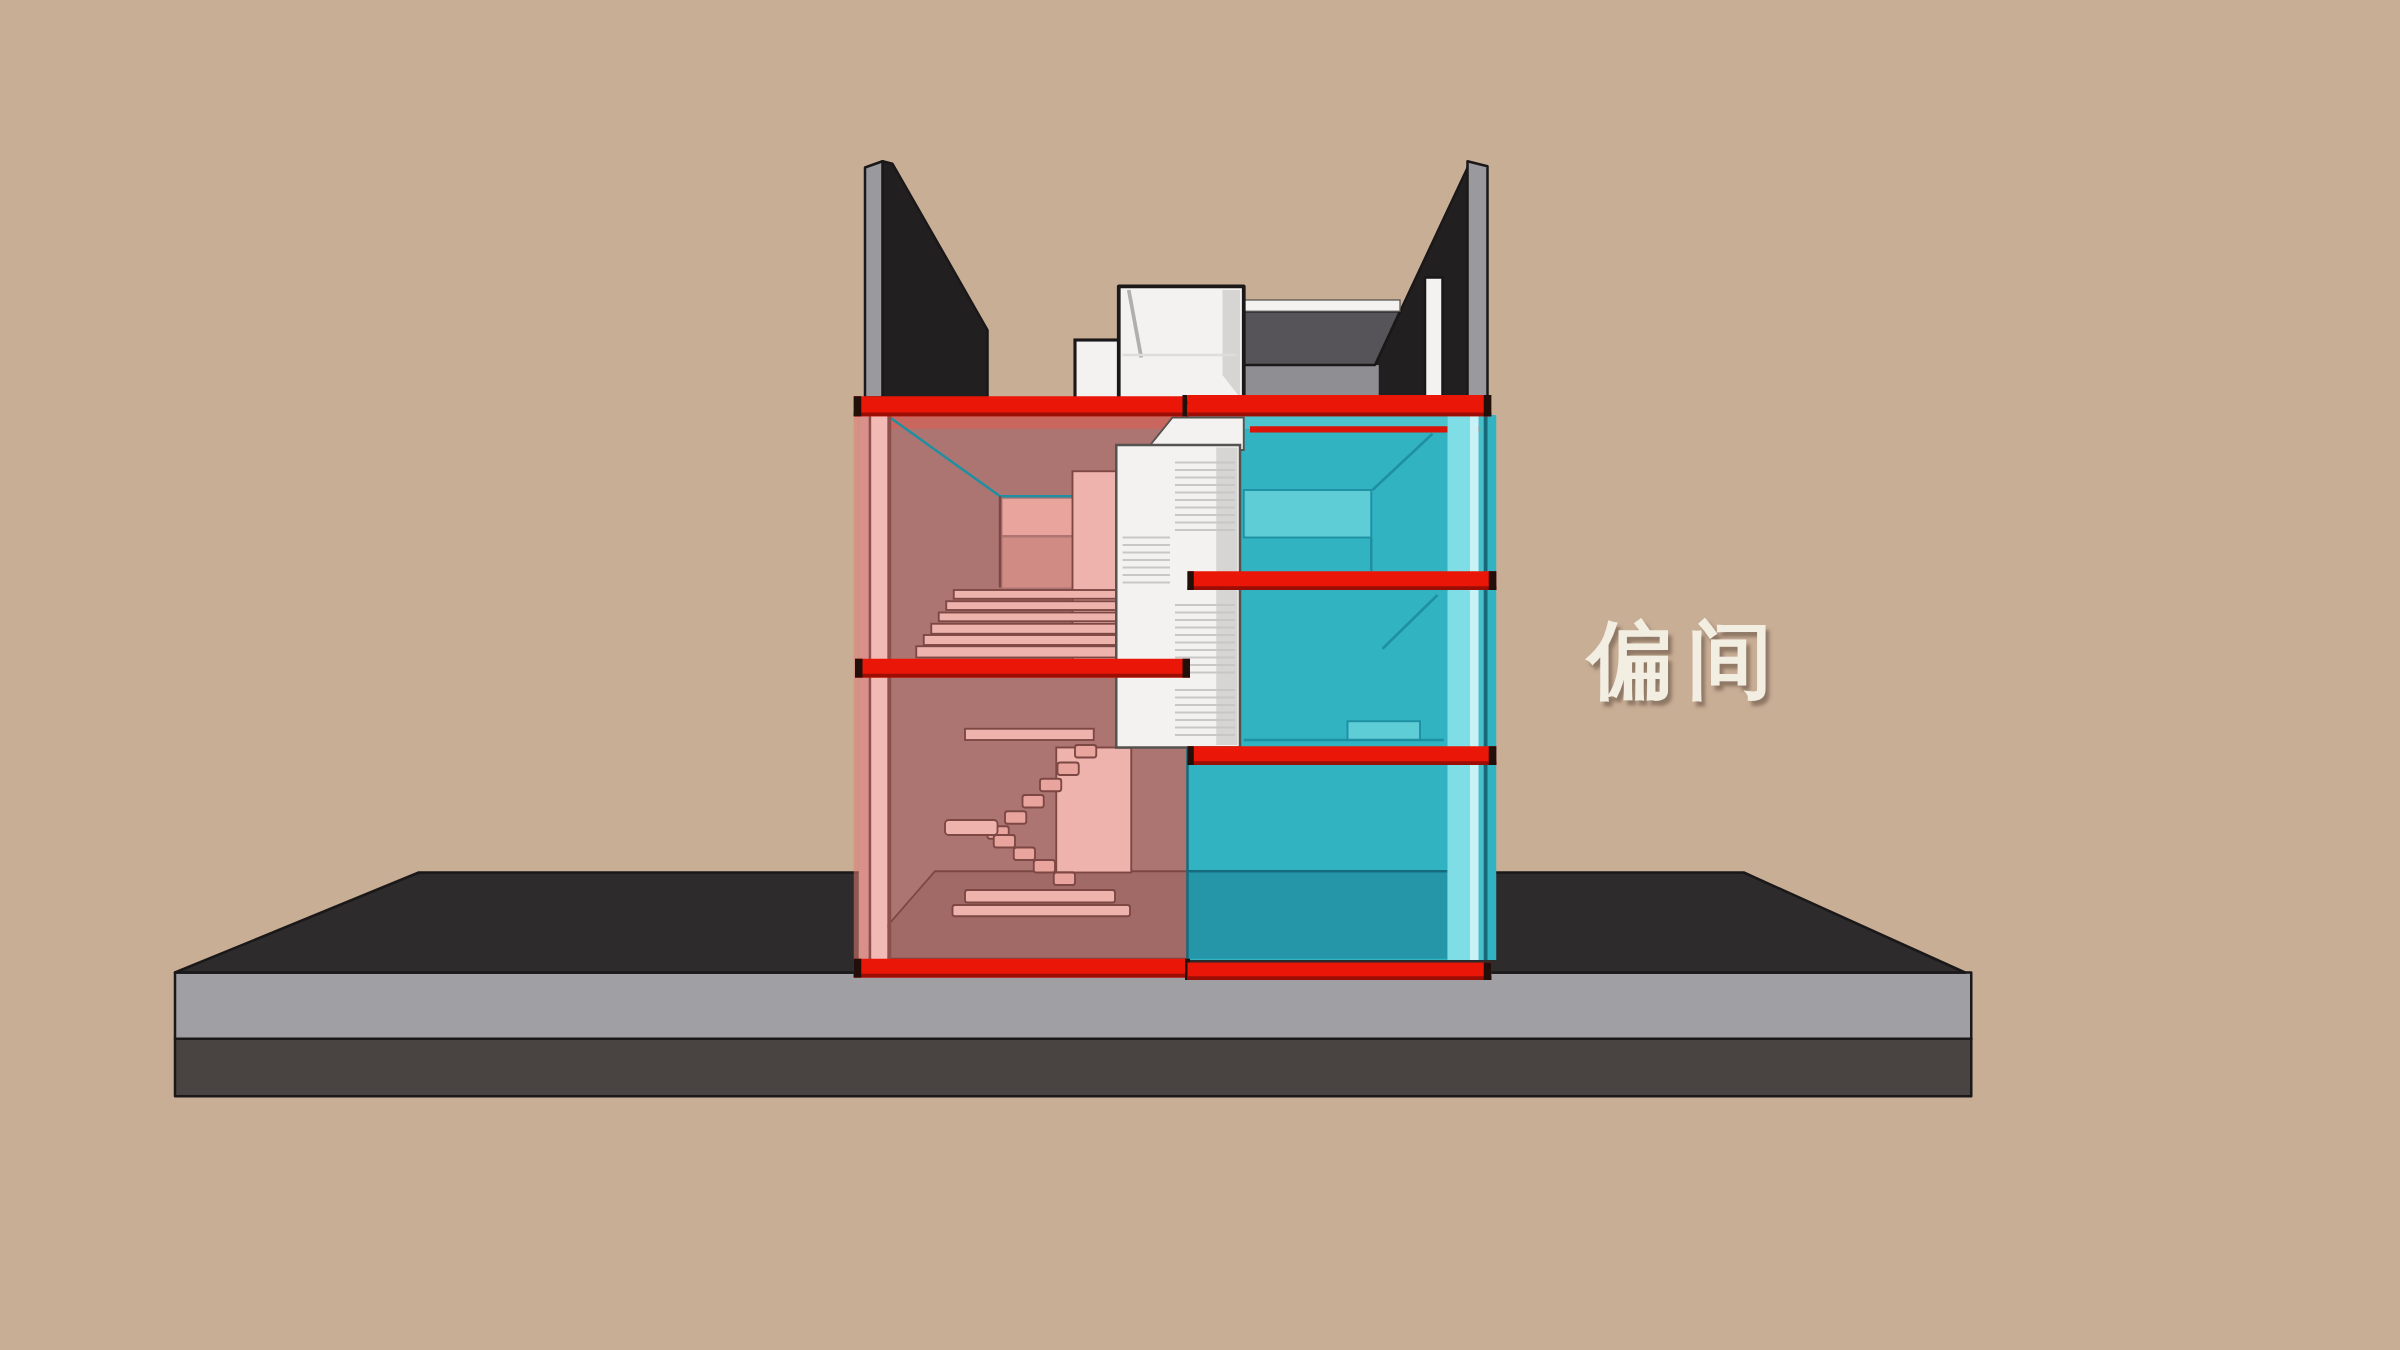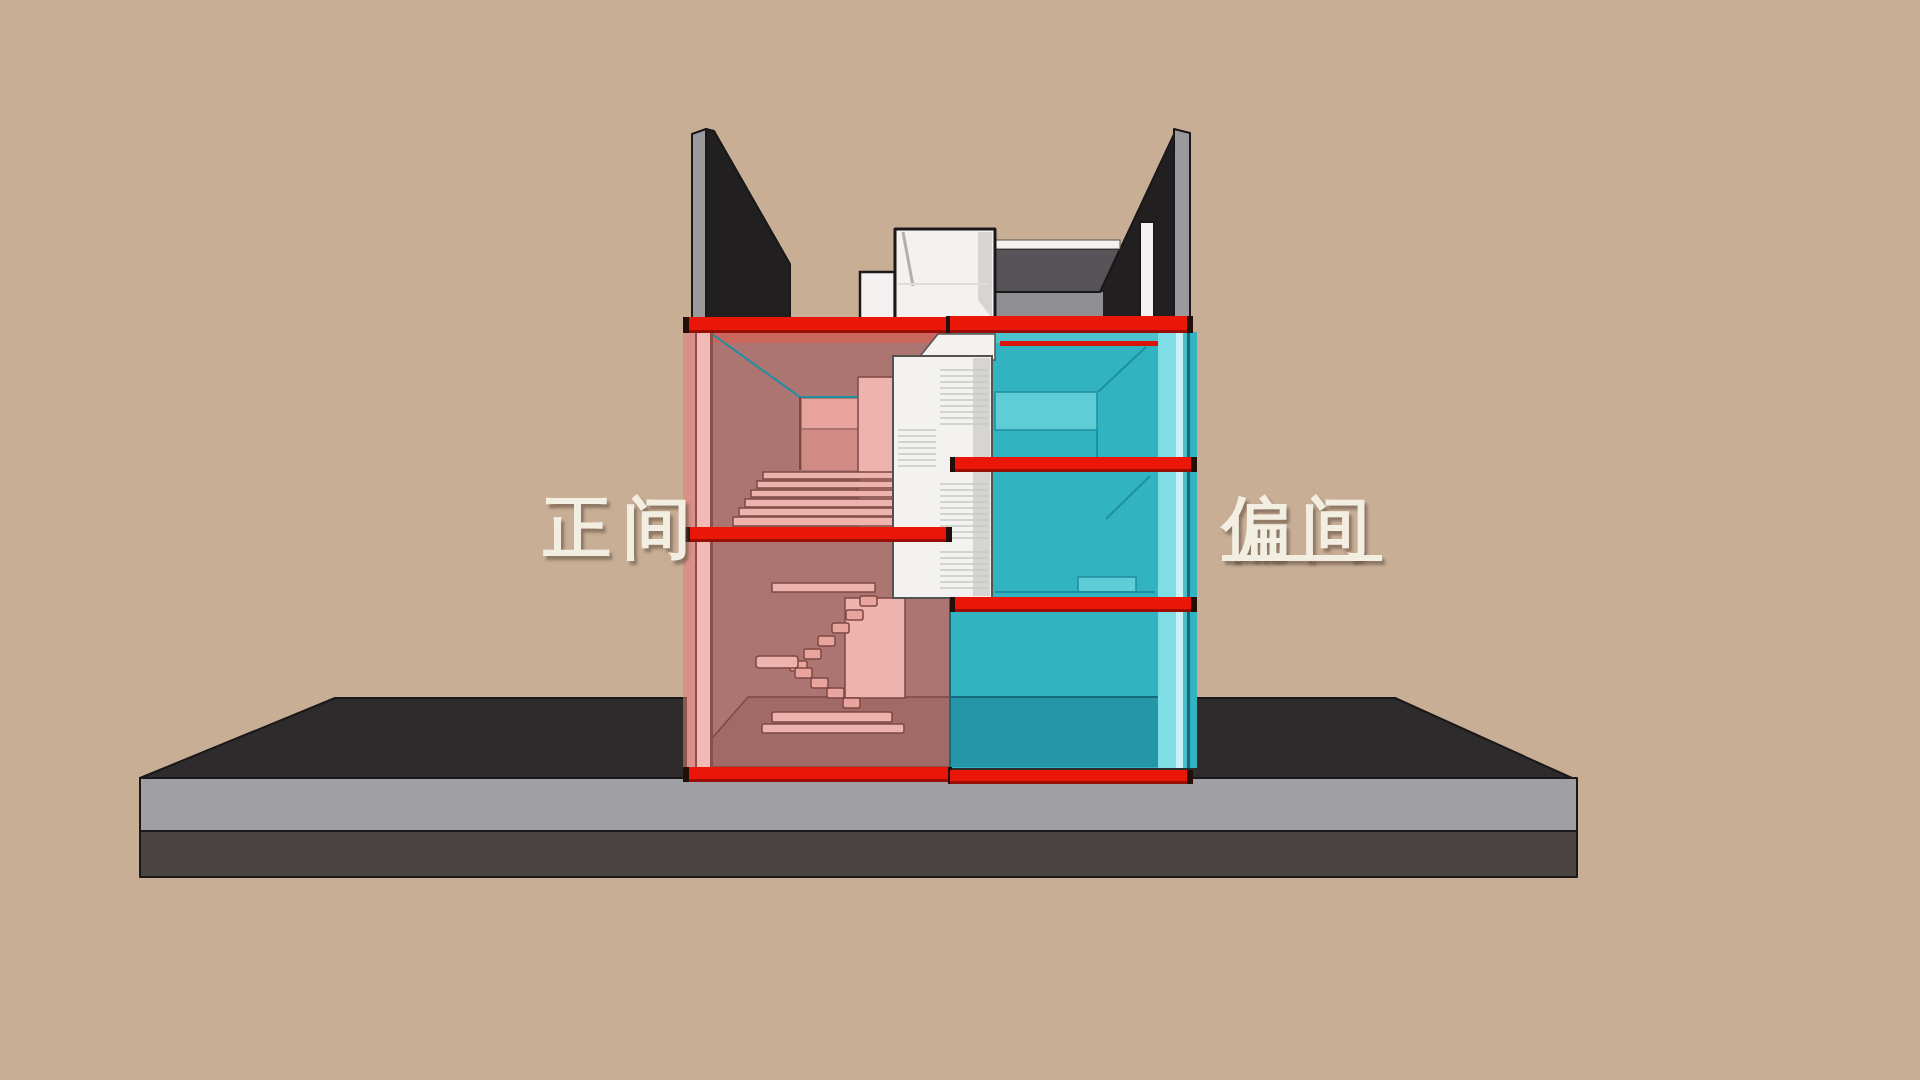--- a/index.html
+++ b/index.html
@@ -3,21 +3,21 @@
 <meta charset="utf-8">
 <style>
   html,body{margin:0;padding:0;}
   .stage{position:relative;width:1920px;height:1080px;background:var(--bg);overflow:hidden;
          font-family:"Liberation Sans", sans-serif;}
   .stage svg{position:absolute;left:0;top:0;}
   .room-label{position:absolute;font-family:"Liberation Serif","DejaVu Serif",serif;
     font-weight:700;font-size:68px;line-height:1;color:var(--text-light);
     letter-spacing:12px;text-shadow:3px 4px 3px rgba(92,74,60,.55);white-space:nowrap;}
   .label-left{left:543px;top:494px;}
-  .label-right{left:1222px;top:494px;text-decoration:underline;}
+  .label-right{left:1270px;top:494px;}
   
   .f-red{fill:var(--red);} .f-reddark{fill:var(--red-dark);} .f-cap{fill:var(--red-cap);}
   .f-pink{fill:var(--pink-wall);} .f-pinkfloor{fill:var(--pink-floor);}
   .f-pinklight{fill:var(--pink-light);} .f-pinkpanel{fill:var(--pink-panel);}
   .f-cyan{fill:var(--cyan);} .f-cyanceil{fill:var(--cyan-ceiling);}
   .f-cyanshelf{fill:var(--cyan-shelf);} .f-cyanlight{fill:var(--cyan-light);}
   .f-cyanpale{fill:var(--cyan-pale);} .f-cyanfloor{fill:var(--cyan-floor);}
   .f-ptop{fill:var(--platform-top);} .f-pfront{fill:var(--platform-front);} .f-pbase{fill:var(--platform-base);}
   .f-black{fill:var(--black-wall);} .f-gray{fill:var(--gray-edge);}
   .f-beam{fill:var(--beam);} .f-graymid{fill:var(--gray-mid);}
@@ -167,15 +167,14 @@
     <rect x="683" y="767" width="267" height="15" class="f-red"></rect>
     <rect x="683" y="779" width="267" height="3" class="f-reddark"></rect>
     <rect x="683" y="767" width="6" height="15" class="f-cap"></rect>
     <rect x="948" y="767" width="4" height="17" class="f-cap"></rect>
     <rect x="950" y="770" width="243" height="14" class="f-red"></rect>
     <rect x="950" y="781" width="243" height="3" class="f-reddark"></rect>
     <rect x="1187" y="770" width="6" height="14" class="f-cap"></rect>
   </g>
 </svg>
 
-  <div class="room-label label-left">正间</div>
   <div class="room-label label-right">偏间</div>
 </div>
 
 </body></html>

